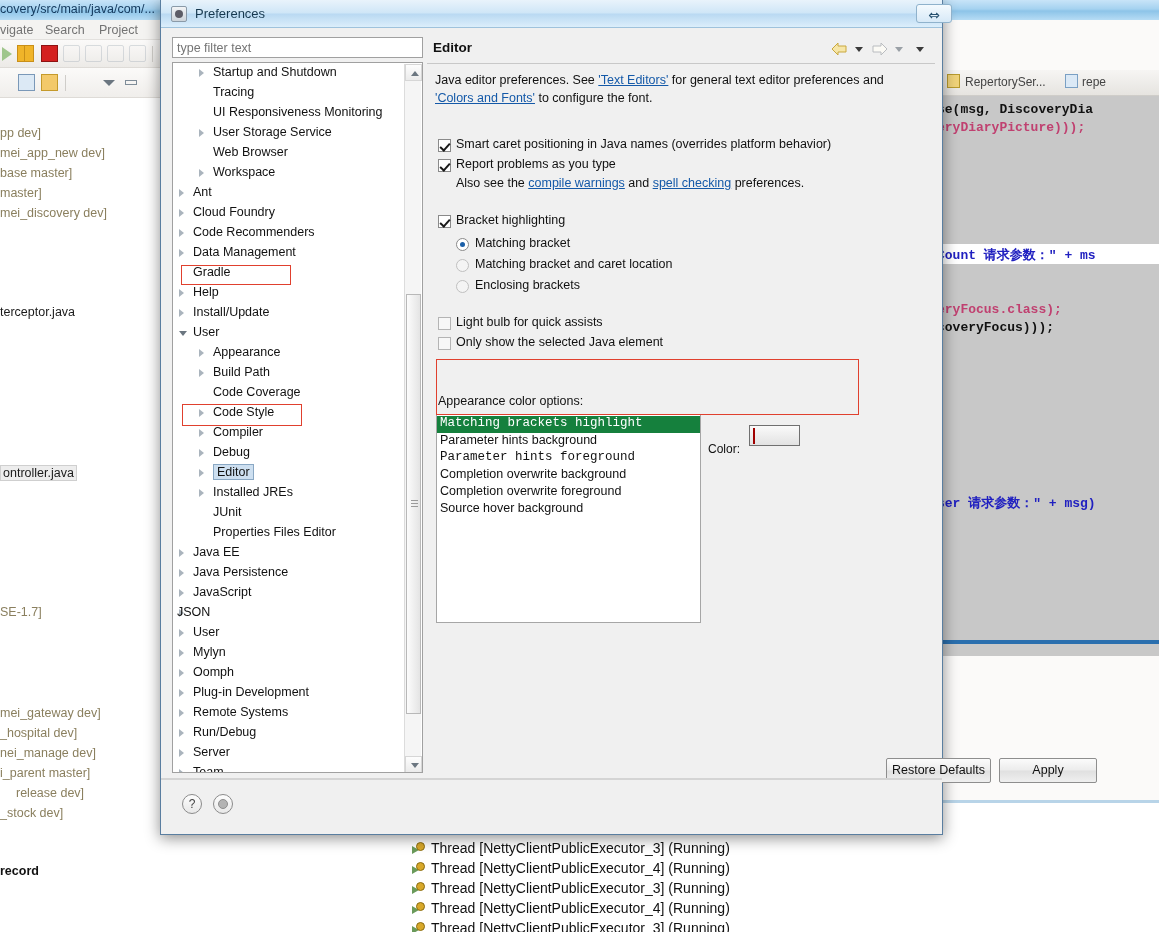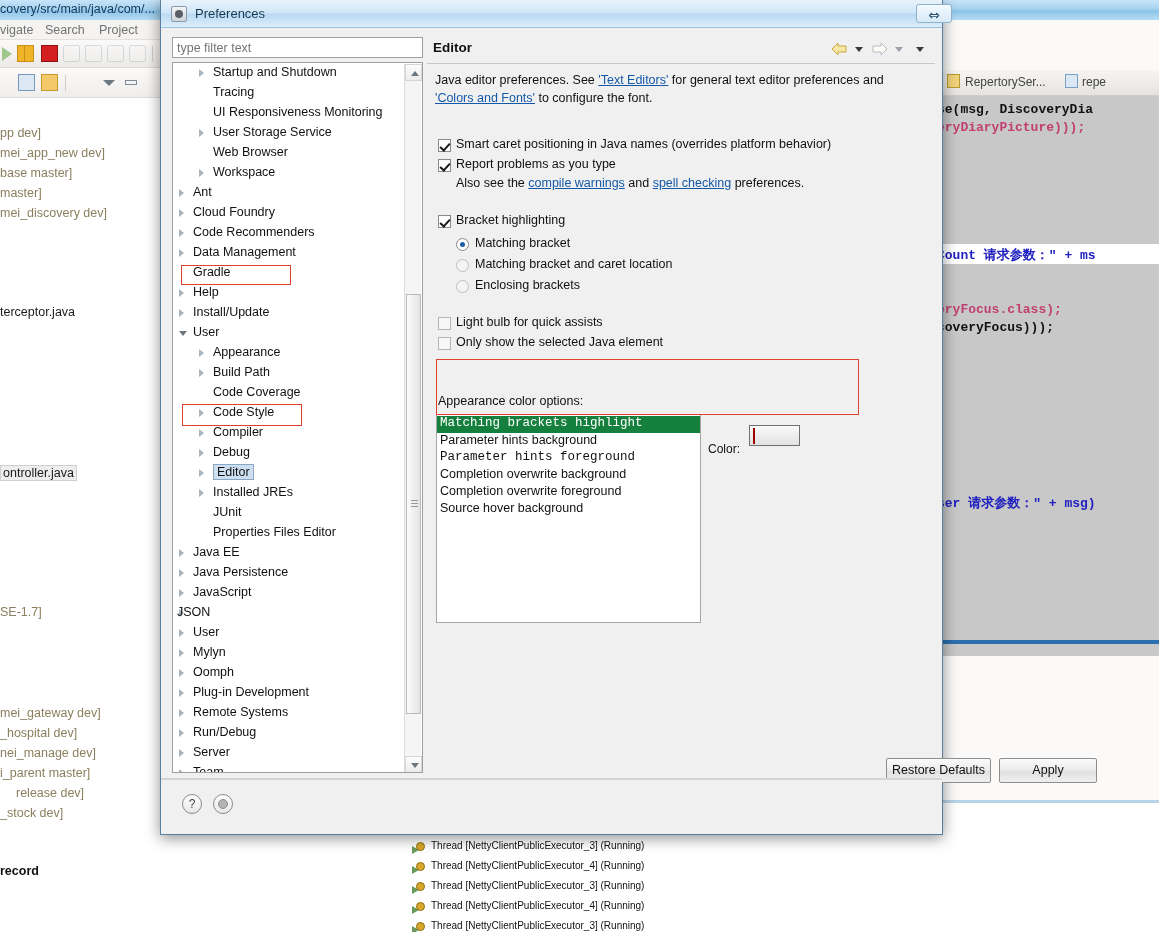--- a/index.html
+++ b/index.html
@@ -83,21 +83,21 @@
   .c-blue { color: #2020c0; }
   .c-pink { color: #c04070; }
   .c-dark { color: #111; }
   .code-hl { position: absolute; background: #ffffff; }
 
   
   .thread-panel {
     position: absolute; left: 165px; top: 830px; width: 994px; height: 102px;
     background: #ffffff; overflow: hidden;
   }
-  .thread-row { position: absolute; left: 78px; font-size: 10px; color: #111; white-space: nowrap; }
+  .thread-row { position: absolute; left: 78px; font-size: 14px; color: #111; white-space: nowrap; }
   .thread-ico { position: absolute; left: 247px; width: 14px; height: 13px; }
   .thread-ico .gear { position: absolute; left: 4px; top: 0; width: 9px; height: 9px; border-radius: 50%; background: #d8a82a; border: 1px solid #8a6c10; }
   .thread-ico .arr { position: absolute; left: 0; top: 4px; width: 0; height: 0; border-left: 7px solid #6a9a5a; border-top: 4px solid transparent; border-bottom: 4px solid transparent; }
 
   .strip-blue { position: absolute; background: #b8d4e8; }
 
   
   #dialog {
     position: absolute; left: 160px; top: 0px; width: 783px; height: 835px;
     background: #f0f0f0;

